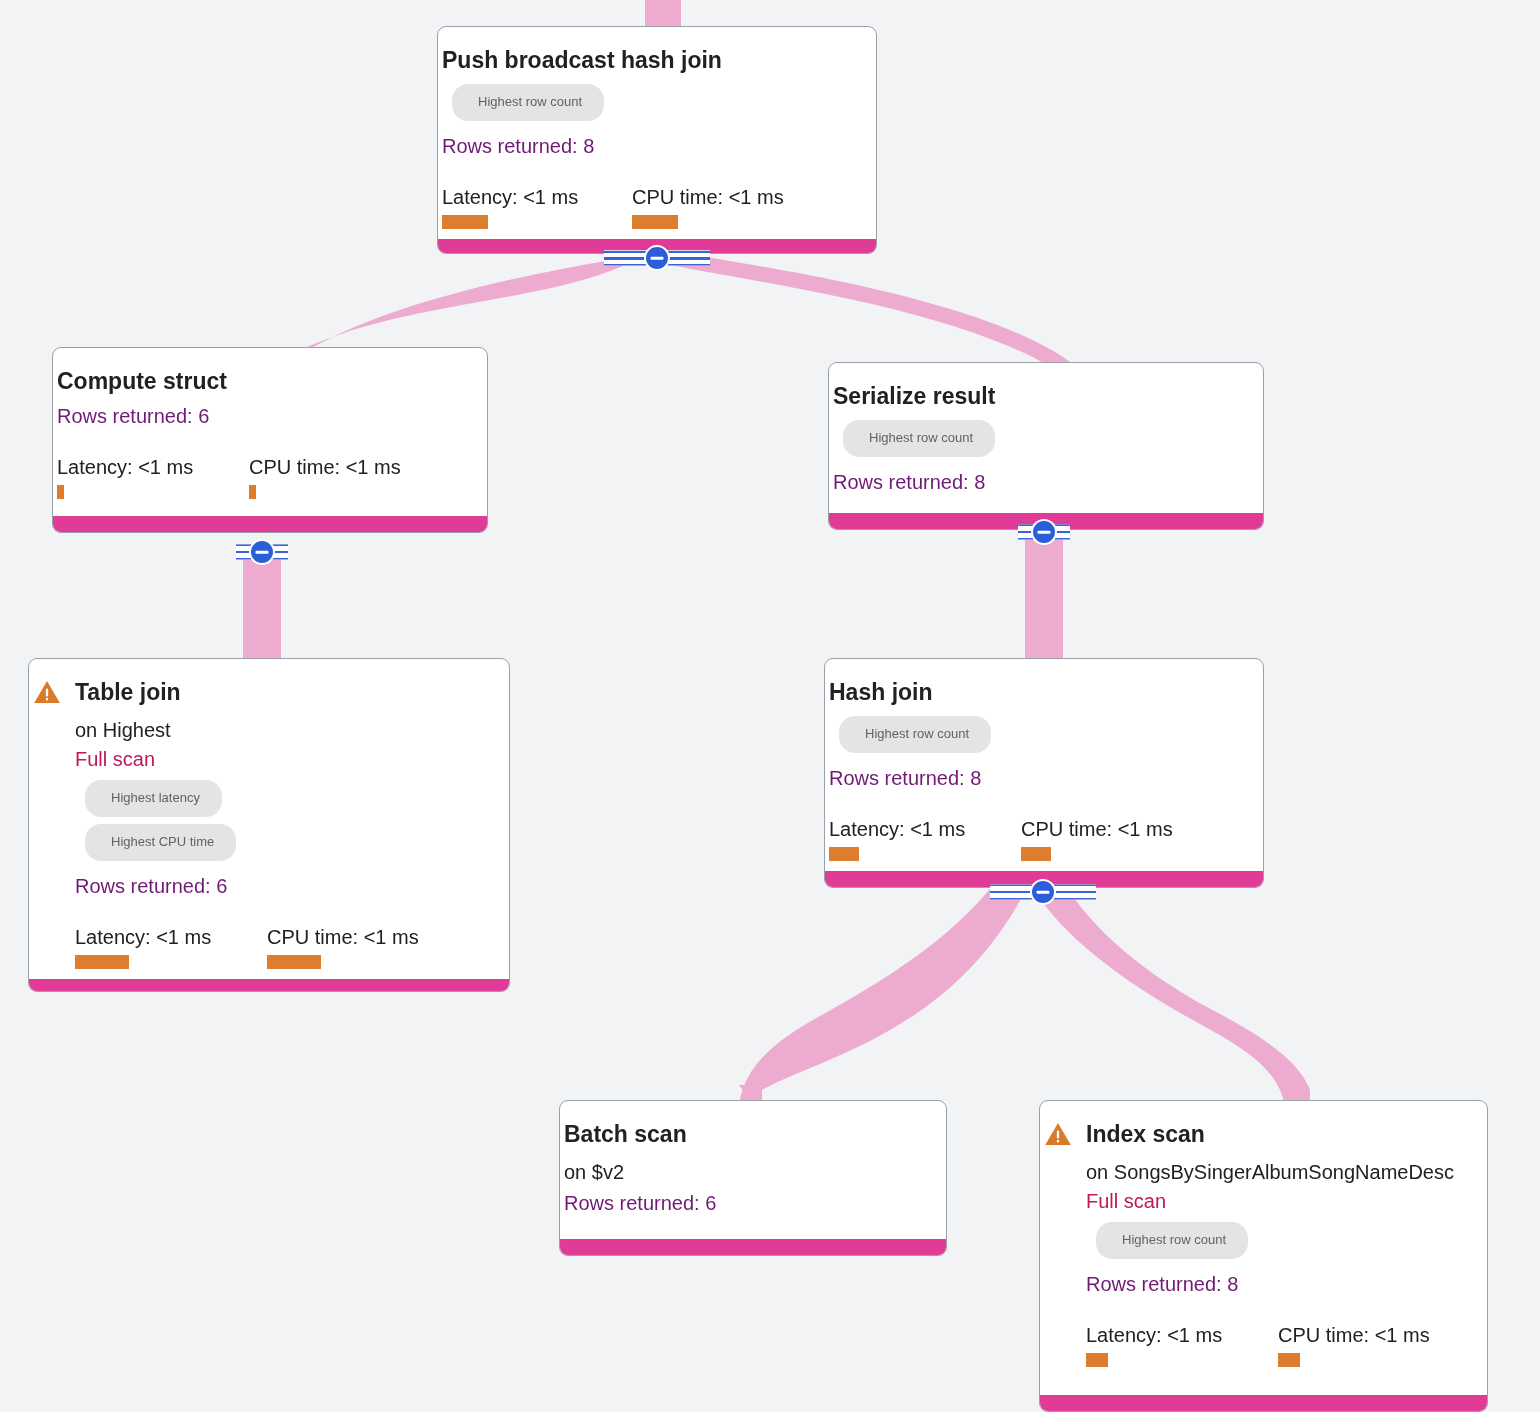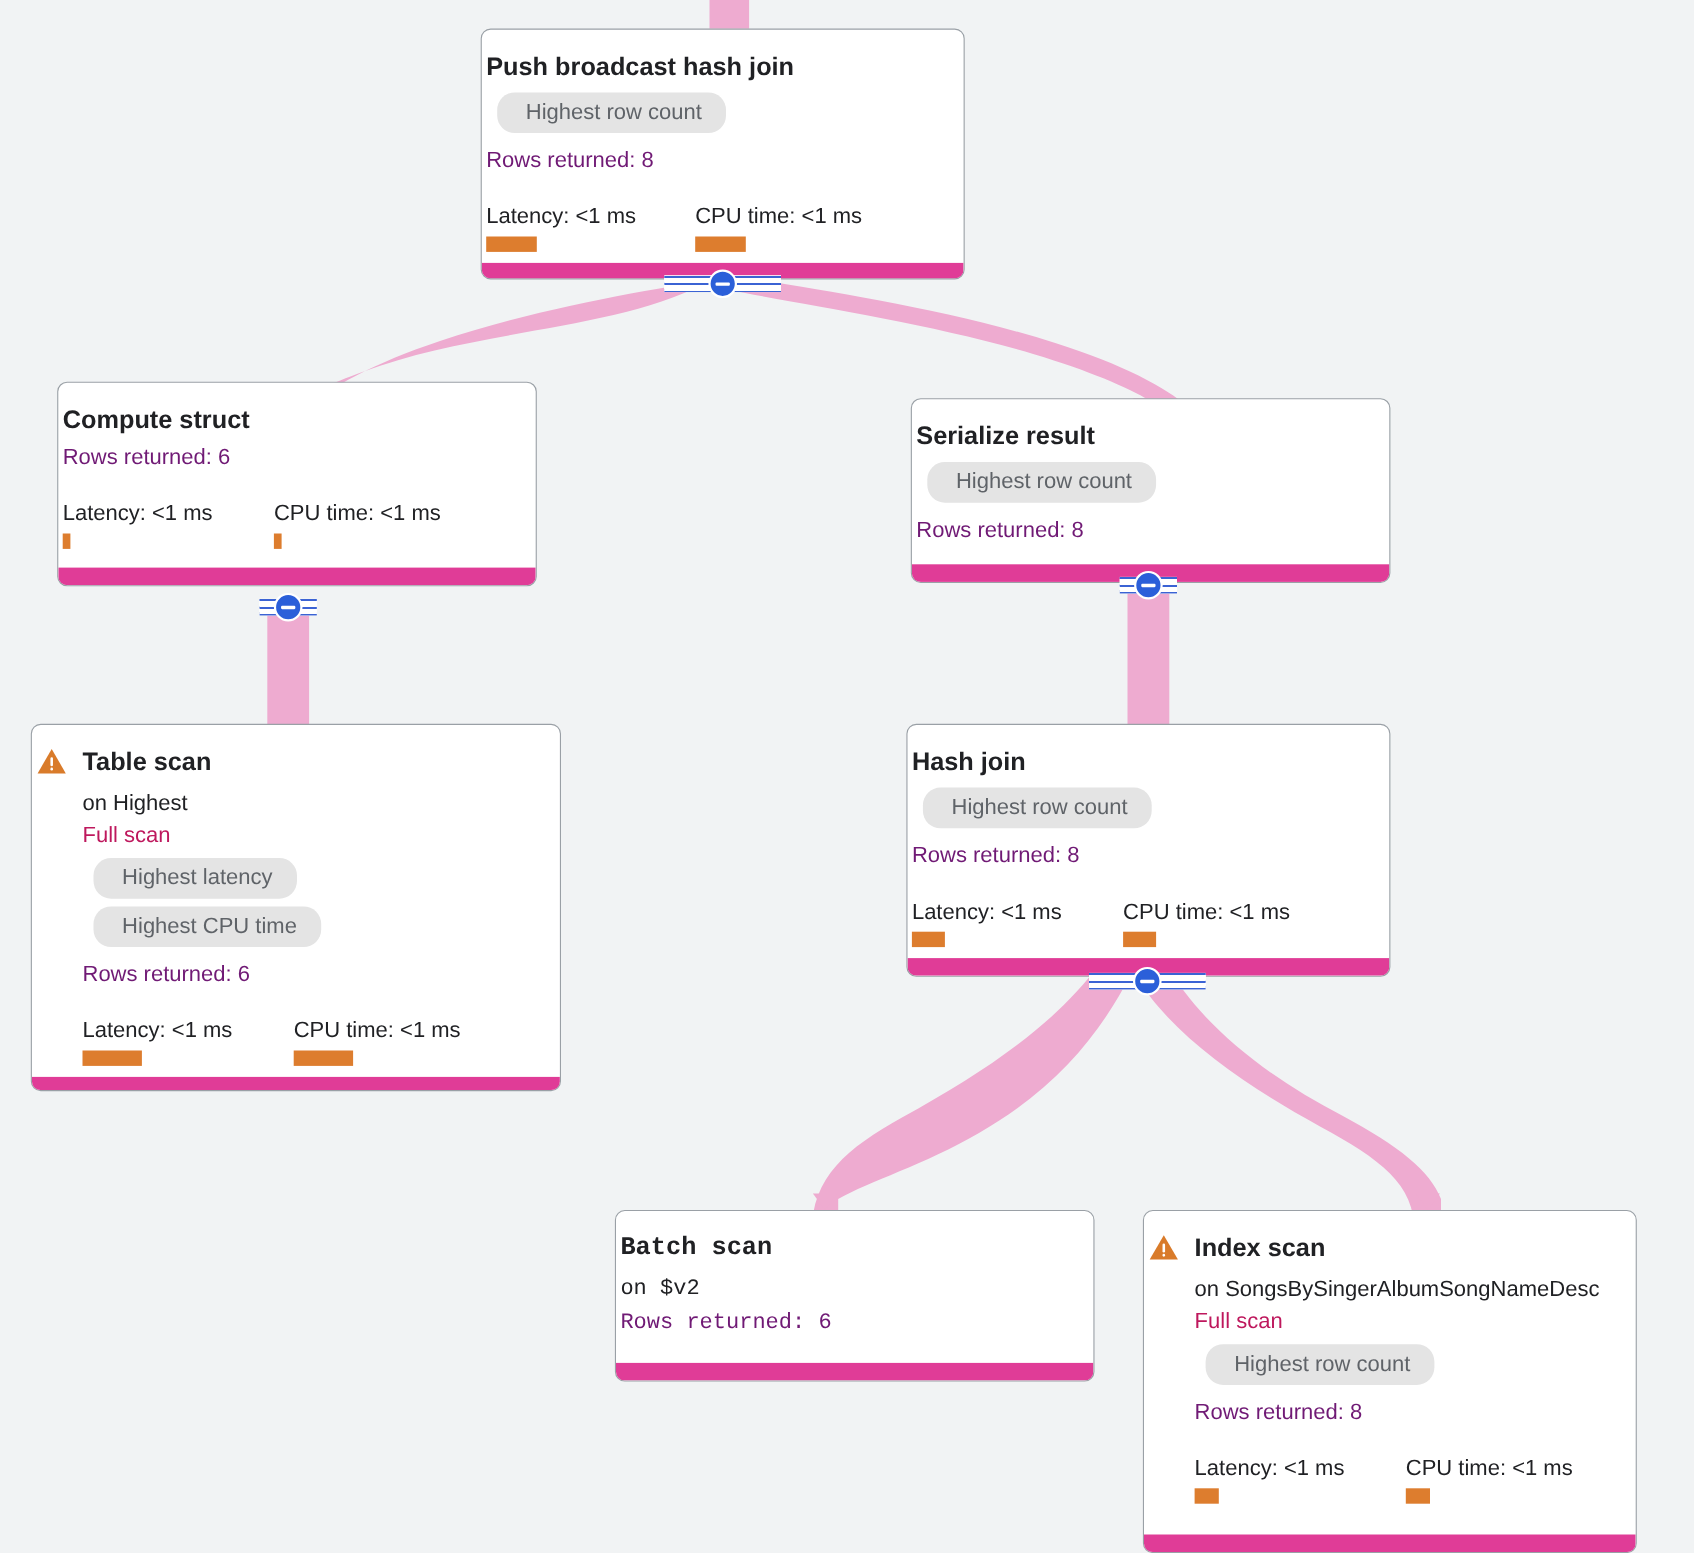--- a/index.html
+++ b/index.html
@@ -79,21 +79,21 @@
     font-size: 20px;
     color: #be185d;
     line-height: 28px;
     white-space: nowrap;
   }
   .chip {
     display: inline-block;
     background: #e4e4e4;
     color: #5f6368;
     border-radius: 16px;
-    font-size: 20px;
+    font-size: 13px;
     line-height: 24px;
     padding: 6px 22px 7px 26px;
     margin: 7px 0 2px 10px;
     white-space: nowrap;
   }
   .rows {
     font-size: 20px;
     color: #701a75;
     line-height: 28px;
     margin-top: 9px;
@@ -286,21 +286,21 @@
   </div>
 
   <div class="node" style="left:28px; top:658px; width:482px; height:334px;">
     <div class="node-body">
       <div class="title-row">
         <svg class="warn-icon" width="28" height="26" viewBox="0 0 24 22">
           <path d="M12 1.5 L23 20.5 L1 20.5 Z" fill="#d97b2a"></path>
           <rect x="11" y="8" width="2" height="7" rx="1" fill="#ffffff"></rect>
           <rect x="11" y="16" width="2" height="2.2" rx="1" fill="#ffffff"></rect>
         </svg>
-        <span class="node-title">Table scan</span>
+        <span class="node-title">Table join</span>
       </div>
       <div class="node-sub" style="margin-left:42px;">on Highest</div>
       <div class="node-sub2" style="margin-left:42px;">Full scan</div>
       <span class="chip" style="margin-left:52px;">Highest latency</span>
       <span class="chip" style="margin-left:52px; margin-top:5px;">Highest CPU time</span>
       <div class="rows" style="margin-left:42px;">Rows returned: 6</div>
       <div class="metrics" style="margin-left:42px;">
         <div class="metric" style="width:192px;">
           <div class="metric-label">Latency: &lt;1 ms</div>
           <div class="metric-bar" style="width:54px;"></div>
@@ -332,21 +332,21 @@
         </div>
       </div>
     </div>
     <div class="node-accent"></div>
   </div>
   <div class="toggle" style="left:990px; top:877px; width:106px;">
     <span class="stripes"></span>
     <span class="knob"></span>
   </div>
 
-  <div class="node" style="left:559px; top:1100px; width:436px; height:156px;font-family:Liberation Mono, monospace;">
+  <div class="node" style="left:559px; top:1100px; width:388px; height:156px;">
     <div class="node-body">
       <div class="title-row">
         <span class="node-title">Batch scan</span>
       </div>
       <div class="node-sub">on $v2</div>
       <div class="rows" style="margin-top:2px;">Rows returned: 6</div>
     </div>
     <div class="node-accent"></div>
   </div>
 

